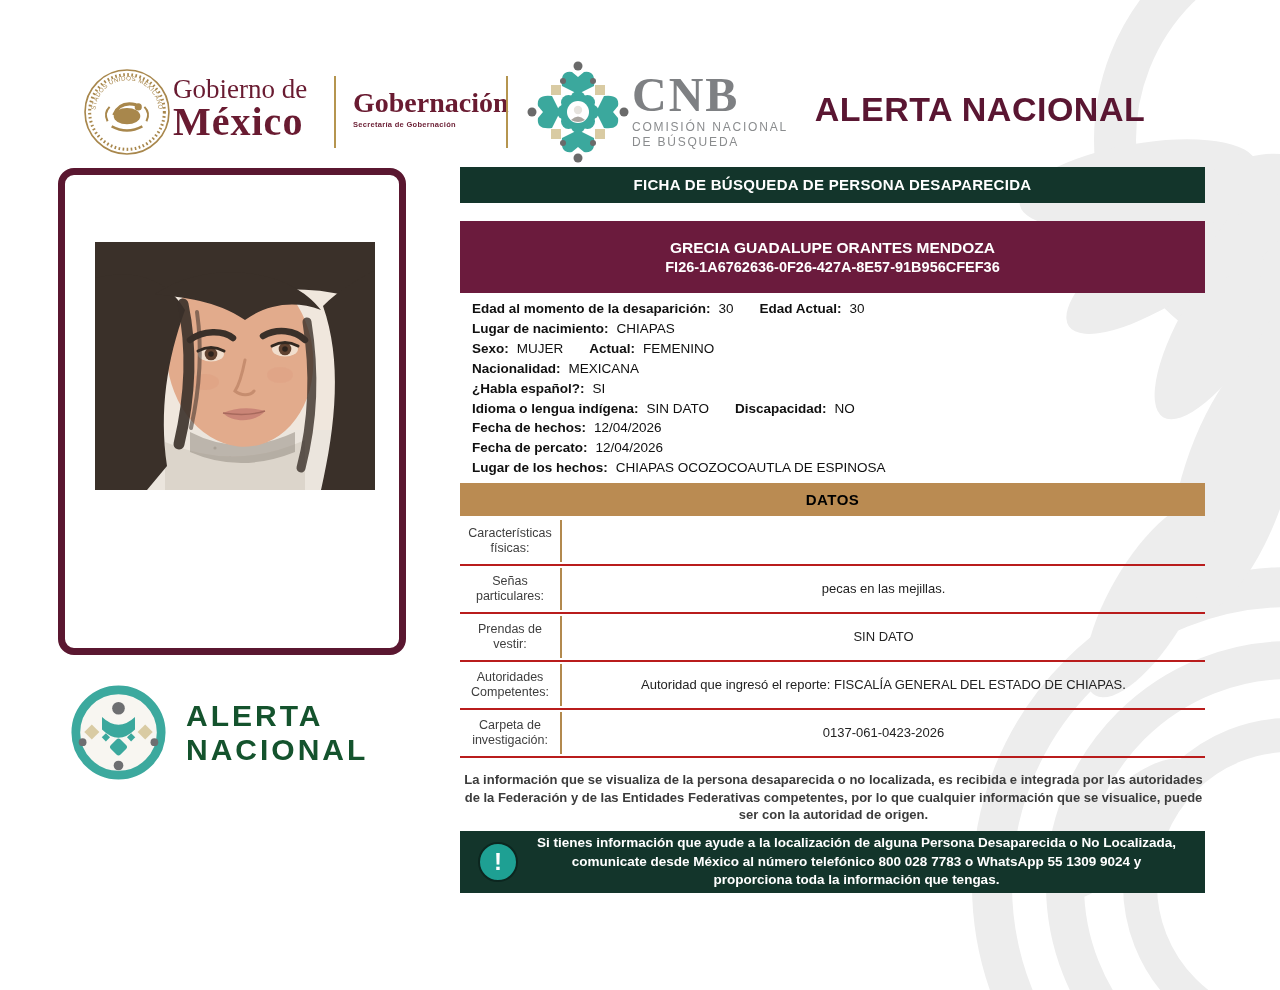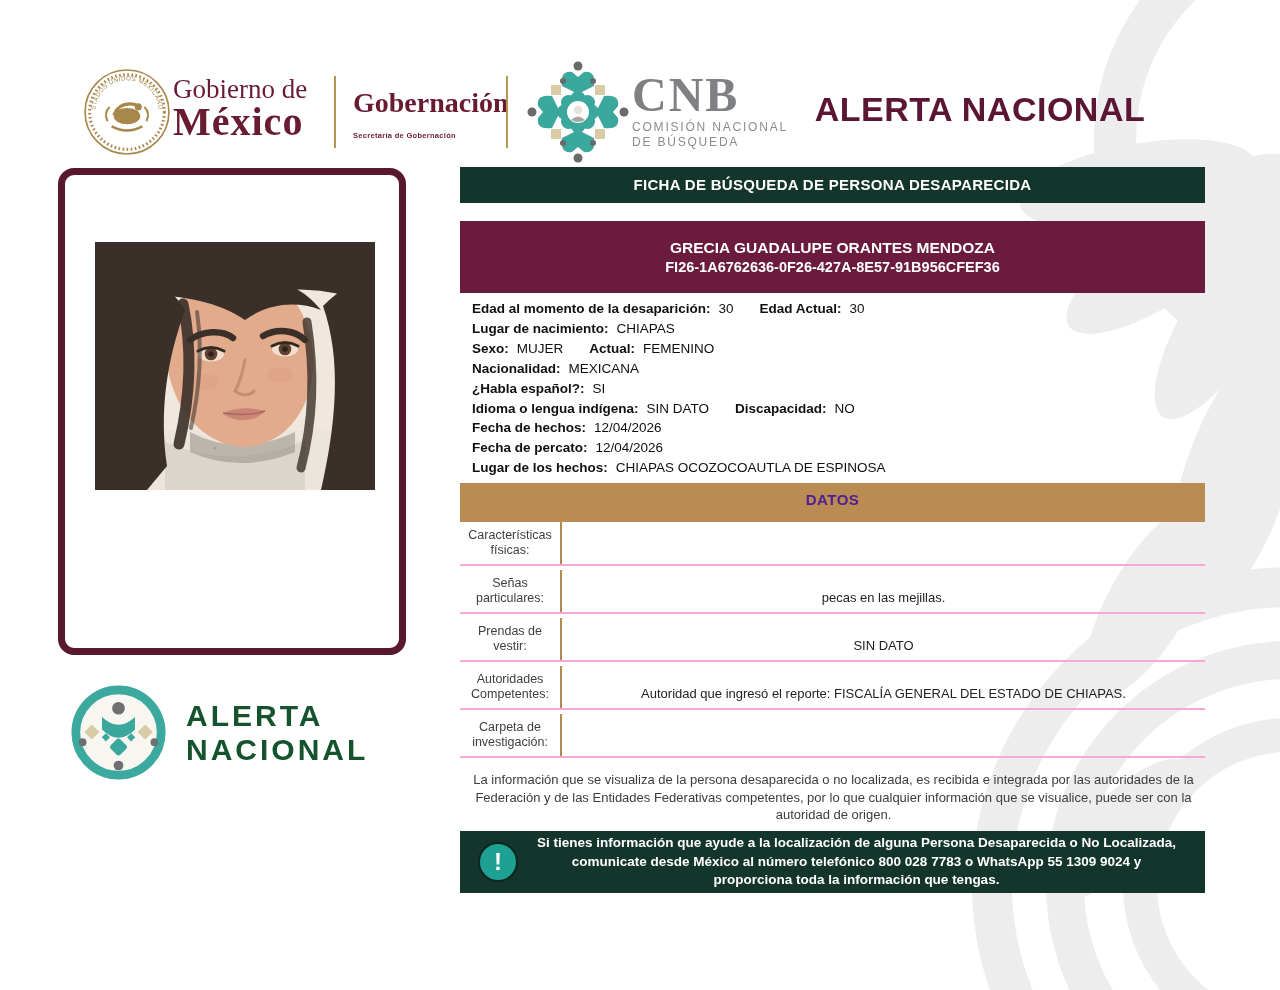--- a/index.html
+++ b/index.html
@@ -15,21 +15,21 @@
 
   
   .seal { left:83px; top:68px; width:88px; height:88px; }
   .gob-text { left:173px; top:74px; color:#691B31; font-family:"Liberation Serif", serif; }
   .gob-line1 { font-size:27px; font-weight:normal; line-height:30px; }
   .gob-line2 { font-size:40px; font-weight:bold; line-height:40px; margin-top:-2px; letter-spacing:1px; }
   .hdr-div { width:2px; height:72px; background:#B5954F; top:76px; }
   .d1 { left:334px; } .d2 { left:506px; }
   .segob { left:353px; top:88px; color:#691B31; }
   .segob-title { font-family:"Liberation Serif", serif; font-weight:bold; font-size:28px; line-height:30px; }
-  .segob-sub { font-size:7.5px; font-weight:bold; margin-top:13px; letter-spacing:.3px; }
+  .segob-sub { font-size:7.5px; font-weight:bold; margin-top:2px; letter-spacing:.3px; }
   .cnb-emblem { left:526px; top:60px; width:104px; height:104px; }
   .cnb-text { left:632px; top:70px; }
   .cnb-acronym { font-family:"Liberation Serif", serif; font-weight:bold; font-size:48px; line-height:50px; color:#7E8083; letter-spacing:2px; }
   .cnb-sub { font-size:12px; color:#8A8C8E; letter-spacing:1.8px; line-height:15px; }
   .cnb-sub:first-of-type { margin-top:7px; }
   .alert-title { left:800px; top:90px; width:360px; text-align:center;
     font-size:34px; font-weight:800; color:#5A1632; letter-spacing:.5px; }
 
   
   .photo-frame { left:58px; top:168px; width:348px; height:487px;
@@ -44,31 +44,31 @@
   .namebar { left:460px; top:221px; width:745px; height:72px; background:#6B1B3D;
     color:#fff; text-align:center; padding-top:16px; }
   .nb-name { font-size:15.5px; font-weight:bold; line-height:21px; }
   .nb-folio-label { font-size:14.5px; font-weight:bold; line-height:19px; }
   .nb-folio { font-size:14.5px; font-weight:bold; line-height:19px; }
   .details { left:472px; top:299px; width:745px; }
   .dline { font-size:13.5px; line-height:19.9px; color:#101010; }
   .dl { font-weight:bold; }
   .dv { margin-left:8px; }
   .gap { display:inline-block; width:26px; }
-  .datos-bar { left:460px; top:483px; width:745px; height:39px; background:#BA8B52;
-    color:#4c1d95; font-weight:bold; font-size:15px; text-align:center; line-height:33px; letter-spacing:.5px; }
+  .datos-bar { left:460px; top:483px; width:745px; height:33px; background:#BA8B52;
+    color:#000000; font-weight:bold; font-size:15px; text-align:center; line-height:33px; letter-spacing:.5px; }
   .datos-table { left:460px; top:518px; width:745px; }
-  .drow { display:flex; align-items:flex-end; border-bottom:2px solid #f9a8d4; min-height:48px; }
+  .drow { display:flex; align-items:center; border-bottom:2px solid #b91c1c; min-height:48px; }
   .dlabel { width:102px; min-width:102px; border-right:2px solid #B2894D;
     display:flex; align-items:center; justify-content:center; text-align:center;
     font-size:12.5px; line-height:15px; color:#3E3E3E; padding:6px 4px; }
   .dvalue { flex:1; display:flex; align-items:center; justify-content:center; text-align:center;
     font-size:13px; line-height:16.5px; color:#222; padding:6px 28px; }
   .disclaimer { left:462px; top:771px; width:743px; text-align:center;
-    font-size:13px; line-height:17.5px; color:#3C3C3C; }
+    font-size:13px; line-height:17.5px; color:#3C3C3C;font-weight:bold; }
   .footer-box { left:460px; top:831px; width:745px; height:62px; background:#13352B;
     display:flex; align-items:center; padding:0 24px 0 18px; }
   .info-icon { width:40px; height:40px; min-width:40px; border-radius:50%;
     background:#1EA093; border:2px solid #0C261F; color:#fff; display:flex;
     align-items:center; justify-content:center; font-size:24px; font-weight:bold; }
   .footer-text { flex:1; color:#fff; font-weight:bold; font-size:13.5px; line-height:18.5px;
     text-align:center; padding-left:14px; }
 </style>
 </head>
 <body>
@@ -289,20 +289,21 @@
     <div class="drow">
       <div class="dlabel">Prendas de vestir:</div>
       <div class="dvalue">SIN DATO</div>
     </div>
     <div class="drow">
       <div class="dlabel">Autoridades Competentes:</div>
       <div class="dvalue">Autoridad que ingresó el reporte: FISCALÍA GENERAL DEL ESTADO DE CHIAPAS.</div>
     </div>
     <div class="drow">
       <div class="dlabel">Carpeta de investigación:</div>
+      <div class="dvalue">0137-061-0423-2026</div>
     </div>
   </div>
 
   <div class="abs disclaimer">La información que se visualiza de la persona desaparecida o no localizada, es recibida e integrada por las autoridades de la Federación y de las Entidades Federativas competentes, por lo que cualquier información que se visualice, puede ser con la autoridad de origen.</div>
 
   <div class="abs footer-box">
     <div class="info-icon">
       <span>!</span>
     </div>
     <div class="footer-text">Si tienes información que ayude a la localización de alguna Persona Desaparecida o No Localizada, comunicate desde México al número telefónico 800 028 7783 o WhatsApp 55 1309 9024 y proporciona toda la información que tengas.</div>

